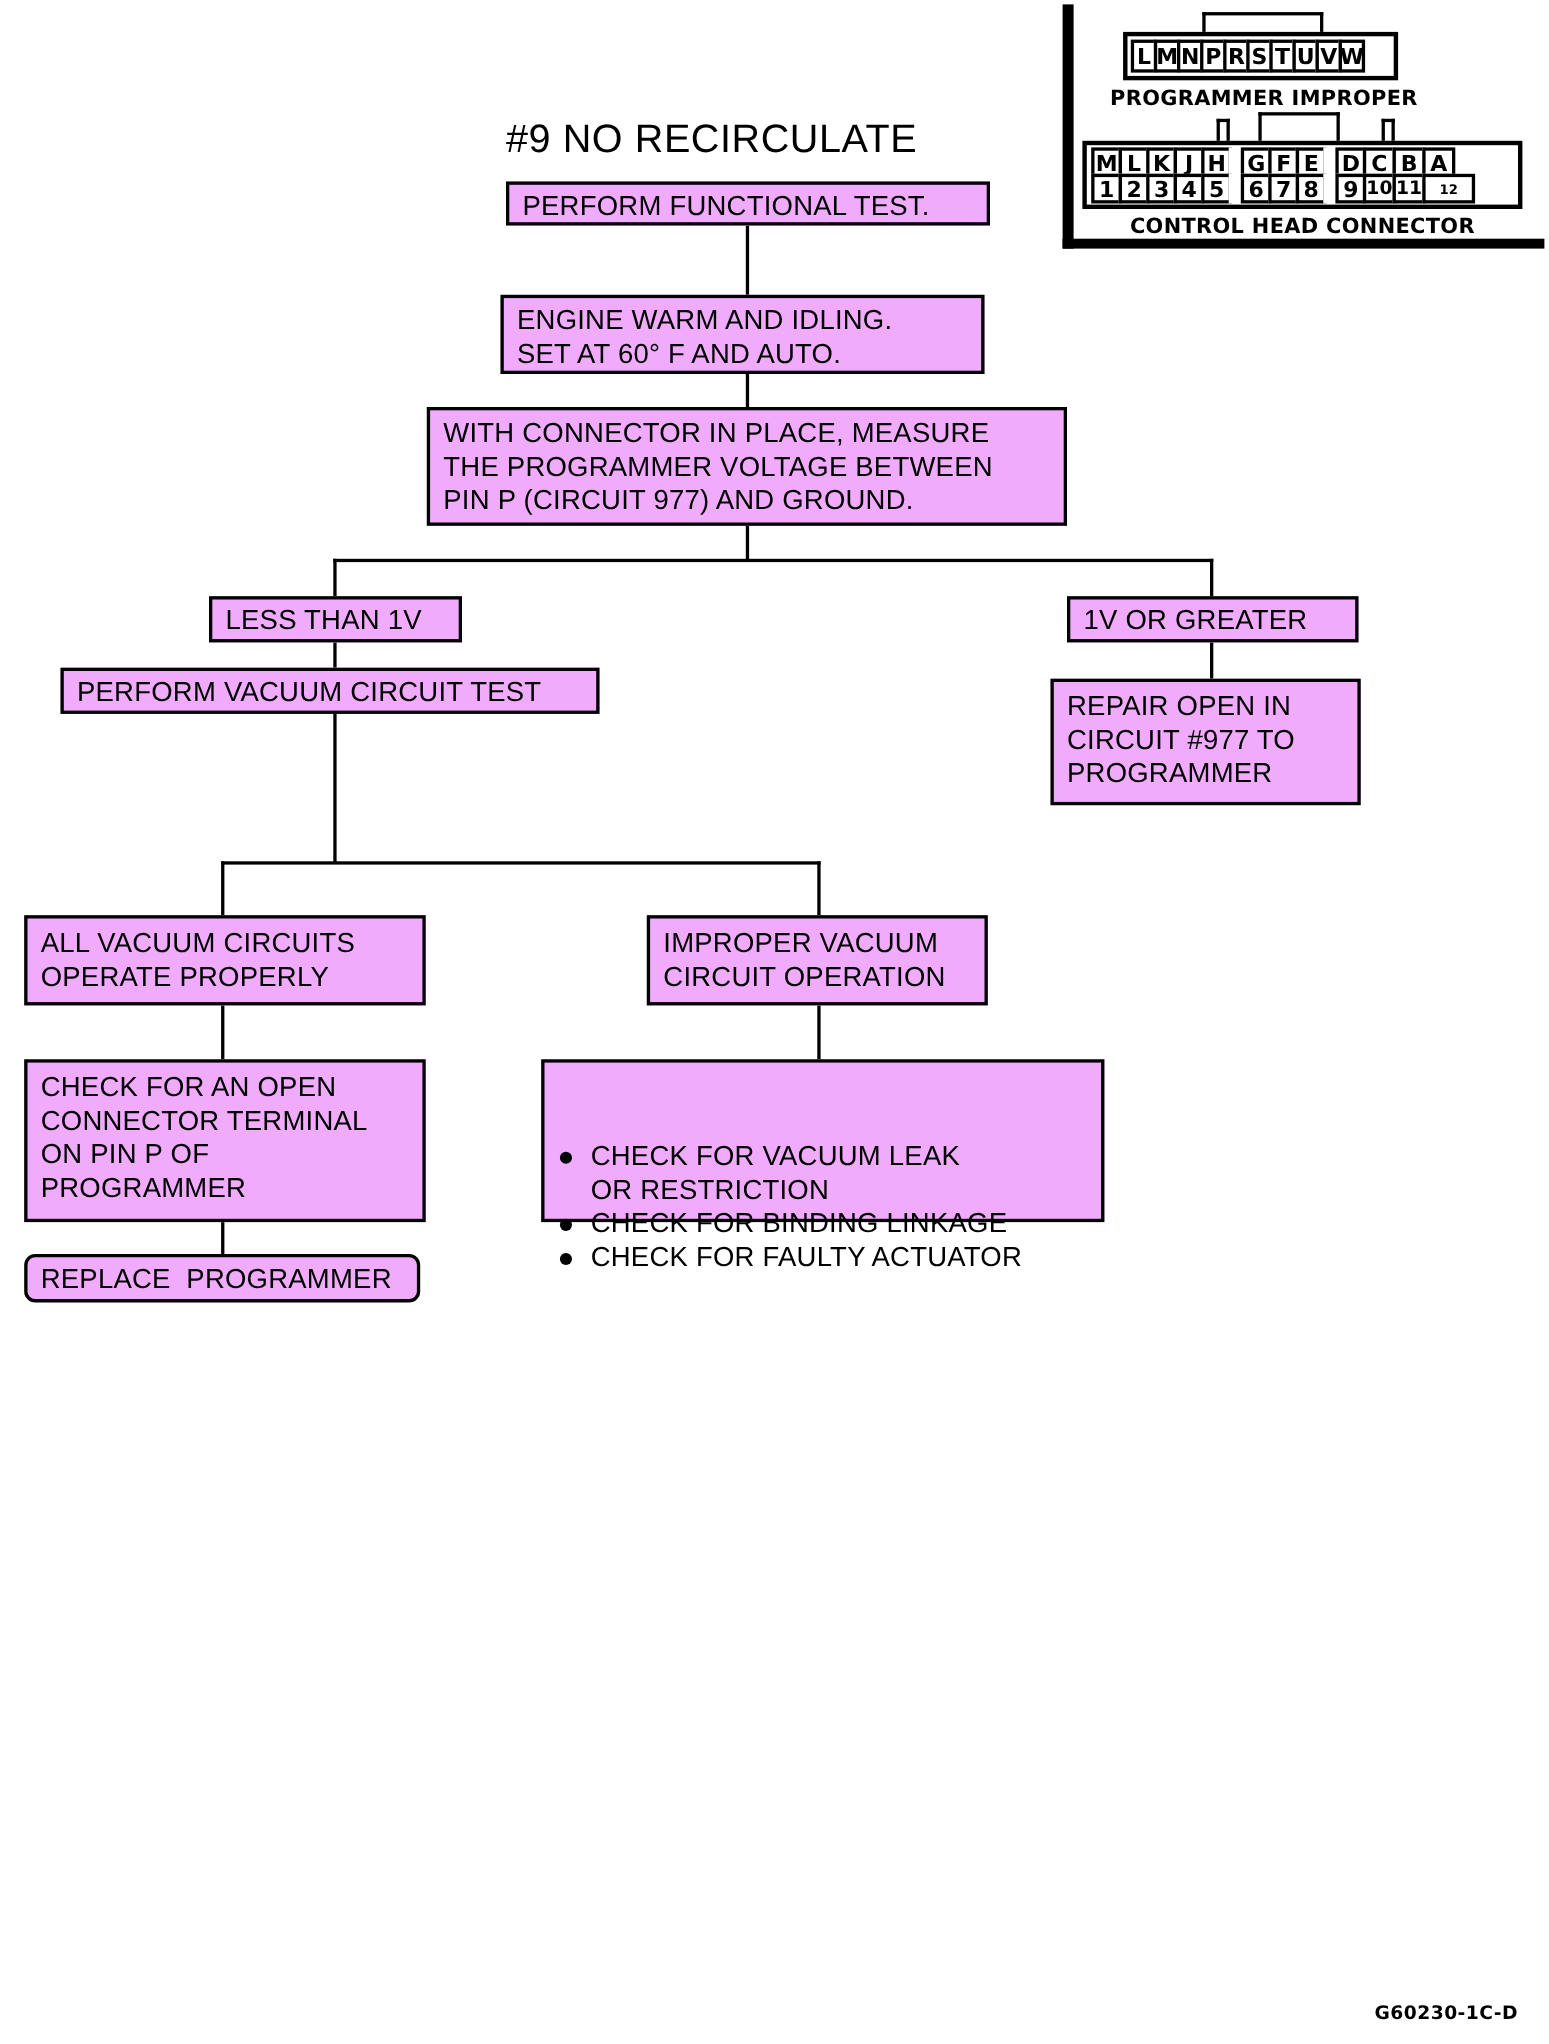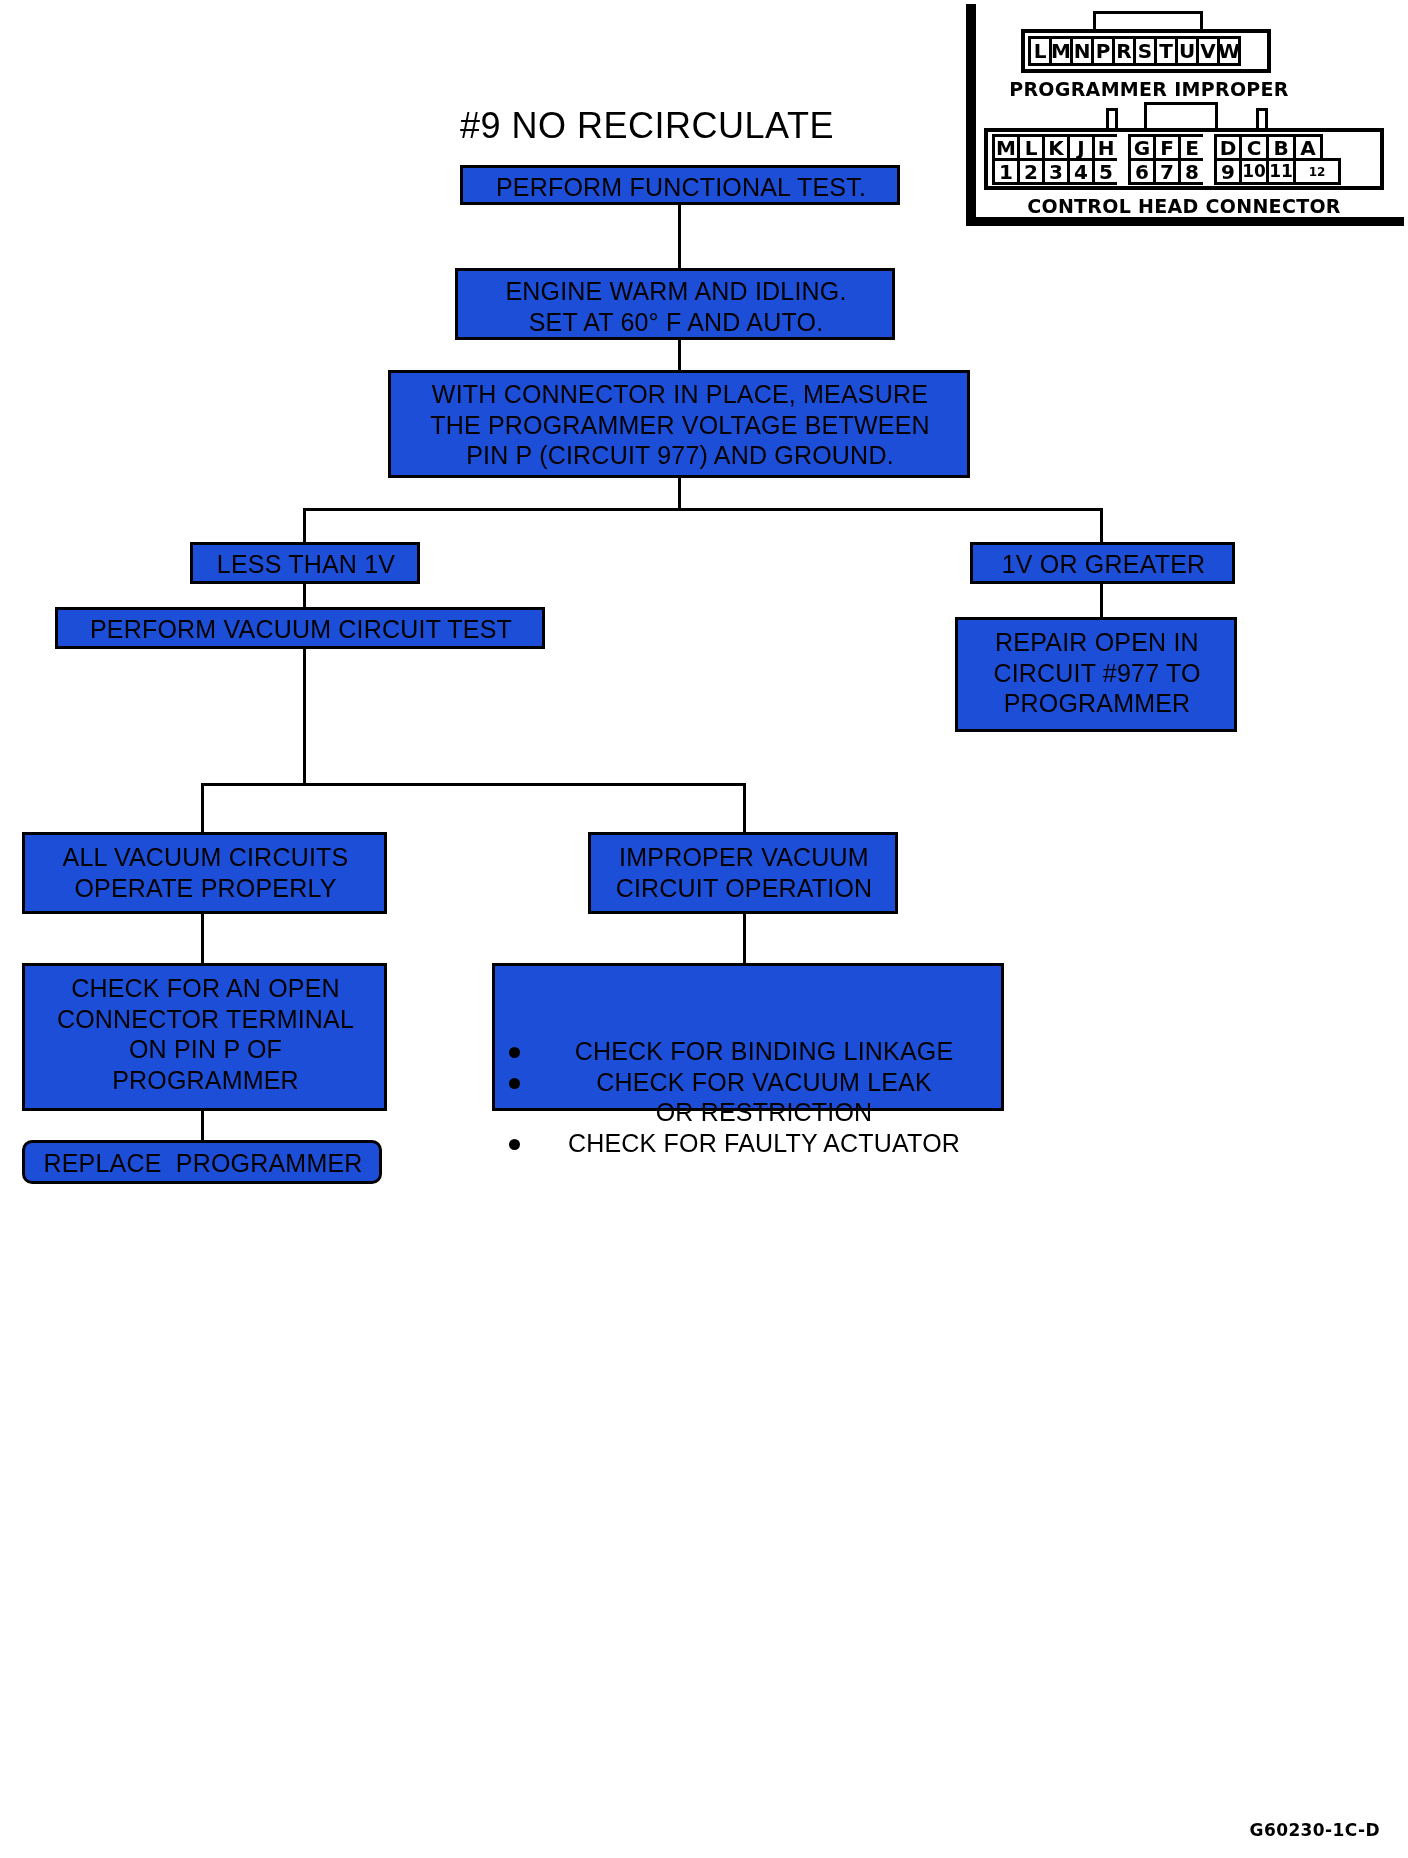--- a/index.html
+++ b/index.html
@@ -14,27 +14,27 @@
     font-family: "Liberation Sans", sans-serif;
     color: #000000;
     overflow: hidden;
   }
 
   
   .node {
     position: absolute;
     box-sizing: border-box;
     border: 3px solid #000;
-    background: #1d4ed8;
+    background: #f0abfc;
     font-size: 25px;
     line-height: 1.22;
     letter-spacing: 0.2px;
     padding: 6px 10px 7px 12px;
     white-space: pre;
-    text-align: center;
+    text-align: left;
     z-index: 3;
   }
 
   
   .vline {
     position: absolute;
     background: #000;
     width: 3px;
     z-index: 1;
   }
@@ -257,21 +257,21 @@
 
 <div class="node" style="left:588px; top:832px; width:310px; height:82px; padding-top:7px;">IMPROPER VACUUM
 CIRCUIT OPERATION</div>
 
 <div class="node" style="left:22px; top:963px; width:365px; height:148px; padding-top:7px;">CHECK FOR AN OPEN
 CONNECTOR TERMINAL
 ON PIN P OF
 PROGRAMMER</div>
 
 <div class="node" style="left:492px; top:963px; width:512px; height:148px; padding:9px 10px 0 0;">
-  <ul class="bullets" id="check-list"><li><span class="dot"></span><span>CHECK FOR BINDING LINKAGE</span></li><li><span class="dot"></span><span>CHECK FOR VACUUM LEAK</span><span class="cont">OR RESTRICTION</span></li><li><span class="dot"></span><span>CHECK FOR FAULTY ACTUATOR</span></li></ul>
+  <ul class="bullets" id="check-list"><li><span class="dot"></span><span>CHECK FOR VACUUM LEAK</span><span class="cont">OR RESTRICTION</span></li><li><span class="dot"></span><span>CHECK FOR BINDING LINKAGE</span></li><li><span class="dot"></span><span>CHECK FOR FAULTY ACTUATOR</span></li></ul>
 </div>
 
 <div class="node" style="left:22px; top:1140px; width:360px; height:44px; padding-top:5px;border-radius:10px;">REPLACE  PROGRAMMER</div>
 
 <div class="vline" style="left:678px; top:205px; height:63px;"></div>
 
 <div class="vline" style="left:678px; top:340px; height:30px;"></div>
 
 <div class="vline" style="left:678px; top:478px; height:32px;"></div>
 <div class="hline" style="left:303px; top:508px; width:800px;"></div>

